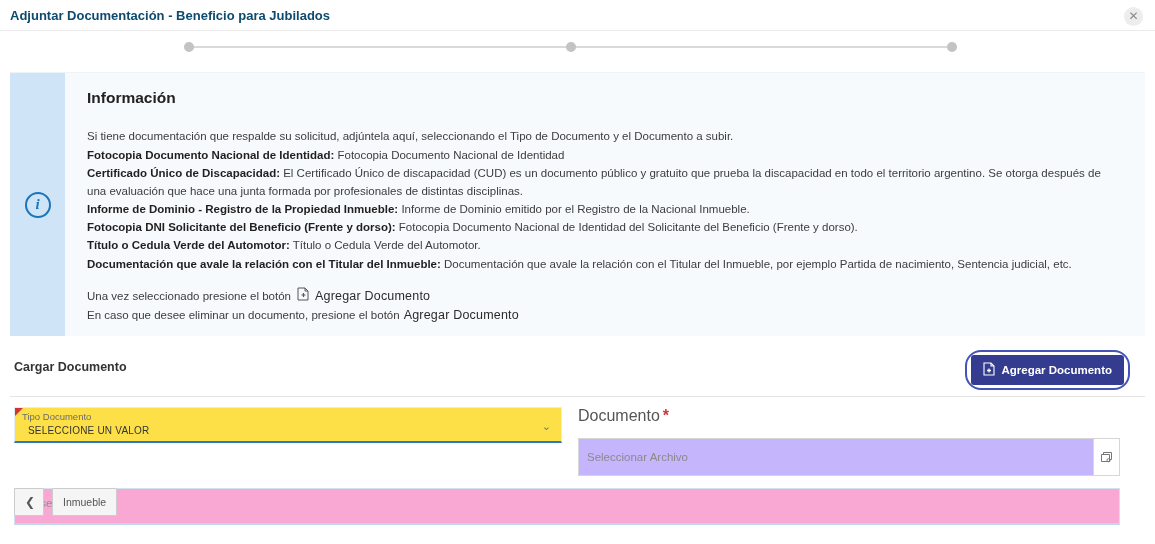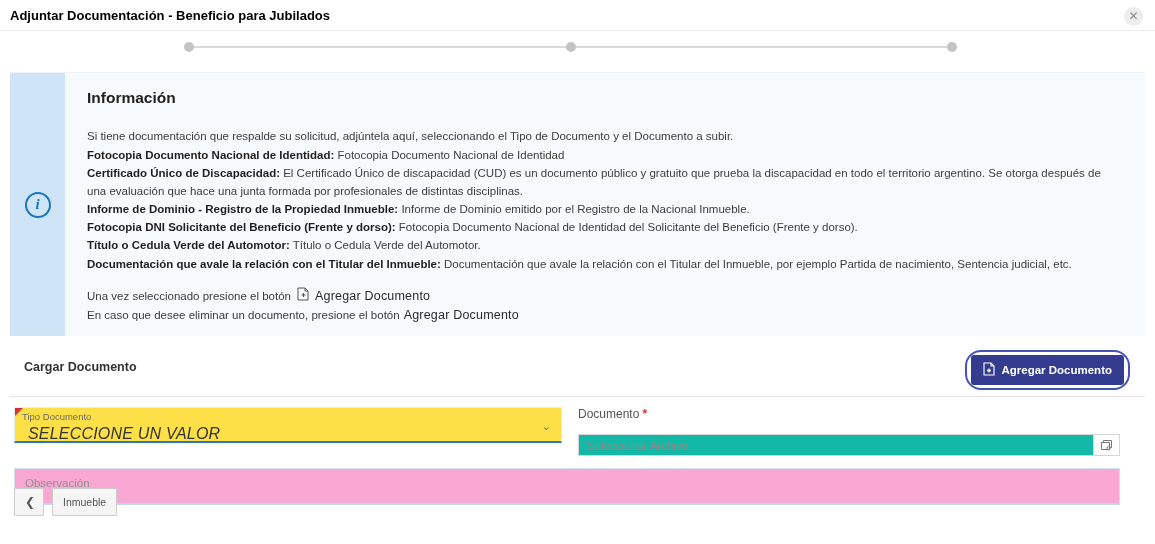--- a/index.html
+++ b/index.html
@@ -1,21 +1,21 @@
 <!DOCTYPE html>
 <html><head>
 <meta charset="utf-8">
 <style>
   * { margin:0; padding:0; box-sizing:border-box; }
   html,body { width:1155px; height:544px; background:#ffffff;
     font-family:"Liberation Sans","DejaVu Sans",sans-serif; color:#3d3d3d; overflow:hidden; }
 
   
   .titlebar { position:relative; height:31px; border-bottom:1px solid #ebebeb; }
-  .titlebar .title { position:absolute; left:10px; top:8px; font-size:13px; font-weight:700; color:#000000; }
+  .titlebar .title { position:absolute; left:10px; top:8px; font-size:13px; font-weight:700; color:#0c4a6e; }
   .close-btn { position:absolute; right:12px; top:7px; width:19px; height:19px; border-radius:50%;
     background:#ededed; color:#8a8a8a; font-size:12px; line-height:19px; text-align:center; cursor:pointer; }
 
   
   .stepper { position:relative; height:33px; }
   .stepper .track { position:absolute; left:16.4%; right:17.6%; top:15px; height:2px; background:#d9d9d9; }
   .dot { position:absolute; top:11px; width:10px; height:10px; border-radius:50%; background:#c3c3c3; }
   .dot.d1 { left:calc(16.4% - 5px); }
   .dot.d2 { left:calc(49.4% - 5px); }
   .dot.d3 { left:calc(82.4% - 5px); }
@@ -29,45 +29,45 @@
   .info-body { flex:1; padding:13px 22px 10px 22px; font-size:11.5px; line-height:1.58; color:#3c3c3c; }
   .info-heading { font-size:15.5px; font-weight:600; color:#222; margin-bottom:17px; }
   .info-intro { margin-bottom:0; }
   .info-line b { color:#1f1f1f; }
   .info-notes { margin-top:14px; }
   .note-line { display:flex; gap:4px; }
   .note-btn-label { font-size:12.5px; color:#2b2b2b; letter-spacing:.2px; }
   .note-icon { display:inline-flex; margin:0 2px; }
 
   
-  .section-head { position:relative; margin:14px 10px 0 20px; height:42px; }
+  .section-head { position:relative; margin:14px 10px 0 10px; height:42px; }
   .section-title { position:absolute; left:4px; top:10px; font-size:12.5px; font-weight:700; color:#333; }
   .focus-ring { border:2px solid #4353b8; border-radius:16px; padding:3px 4px; background:#fff; display:inline-block; }
   .add-ring { position:absolute; right:15px; top:0; }
   .btn-primary { display:inline-flex; align-items:center; gap:6px; background:#333c8f; color:#fff;
     font-size:11.5px; font-weight:700; border:none; border-radius:3px; padding:7px 12px; cursor:pointer;
     font-family:inherit; }
   .section-divider { margin:4px 10px 0 10px; border-top:1px solid #e4e4e4; }
 
   
   .form-area { margin:10px 35px 0 14px; }
   .form-row { display:flex; gap:16px; }
 
   .combo { position:relative; width:548px; height:36px; background:#fde047;
     border:1px solid #e3edf6; border-bottom:2px solid #2e79c7; }
   .combo .corner { position:absolute; left:0; top:0; width:0; height:0;
     border-top:8px solid #d13438; border-right:8px solid transparent; }
   .combo .flabel { position:absolute; left:7px; top:3px; font-size:9.5px; color:#6b6b6b; }
-  .combo .fvalue { position:absolute; left:13px; top:17px; font-size:16px; color:#333; letter-spacing:.2px;font-style:italic; }
+  .combo .fvalue { position:absolute; left:13px; top:17px; font-size:10px; color:#333; letter-spacing:.2px; }
   .combo .chev { position:absolute; right:10px; top:12px; color:#777; font-size:11px; }
 
   .doc-field { flex:1; position:relative; }
-  .doc-label { font-size:12px; color:#555; margin-bottom:3px; }
+  .doc-label { font-size:16px; color:#555; margin-bottom:3px; }
   .req { color:#d13438; font-weight:700; margin-left:3px; }
-  .doc-input-wrap { display:flex; height:22px; border:1px solid #d6d6d6; background:#14b8a6; align-items:stretch;margin-top:13px; }
+  .doc-input-wrap { display:flex; height:38px; border:1px solid #d6d6d6; background:#c4b5fd; align-items:stretch;margin-top:13px; }
   .doc-input { flex:1; border:none; outline:none; font-size:11.5px; color:#333; padding:0 8px;
     font-family:inherit; background:transparent; }
   .doc-input::placeholder { color:#8a8a8a; opacity:1; }
   .doc-browse { flex:0 0 26px; display:flex; align-items:center; justify-content:center;
     border-left:1px solid #d6d6d6; cursor:pointer; background:#fff; }
 
   .obs-wrap { margin-top:12px; }
   .obs-textarea { width:100%; height:37px; resize:none; border:1px solid #d3e2f0; border-bottom:2px solid #bcd9f1;
     font-size:11.5px; color:#333; padding:8px 10px; outline:none; font-family:inherit; background:#f9a8d4; }
   .obs-textarea::placeholder { color:#909090; opacity:1; }

